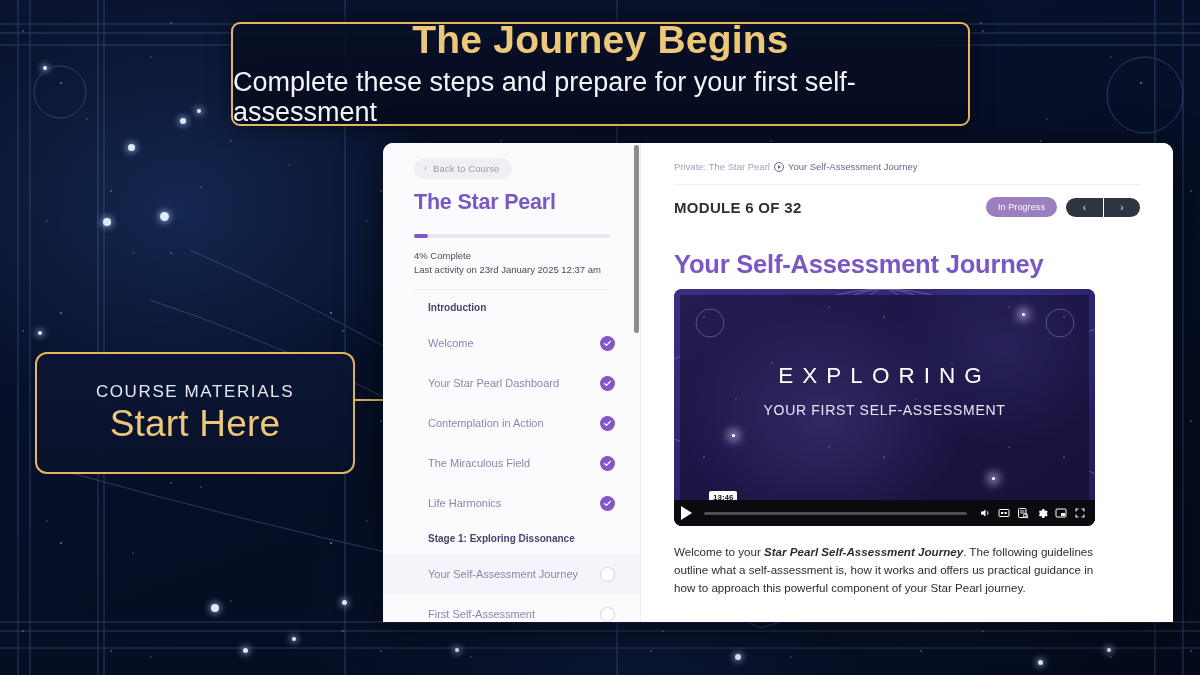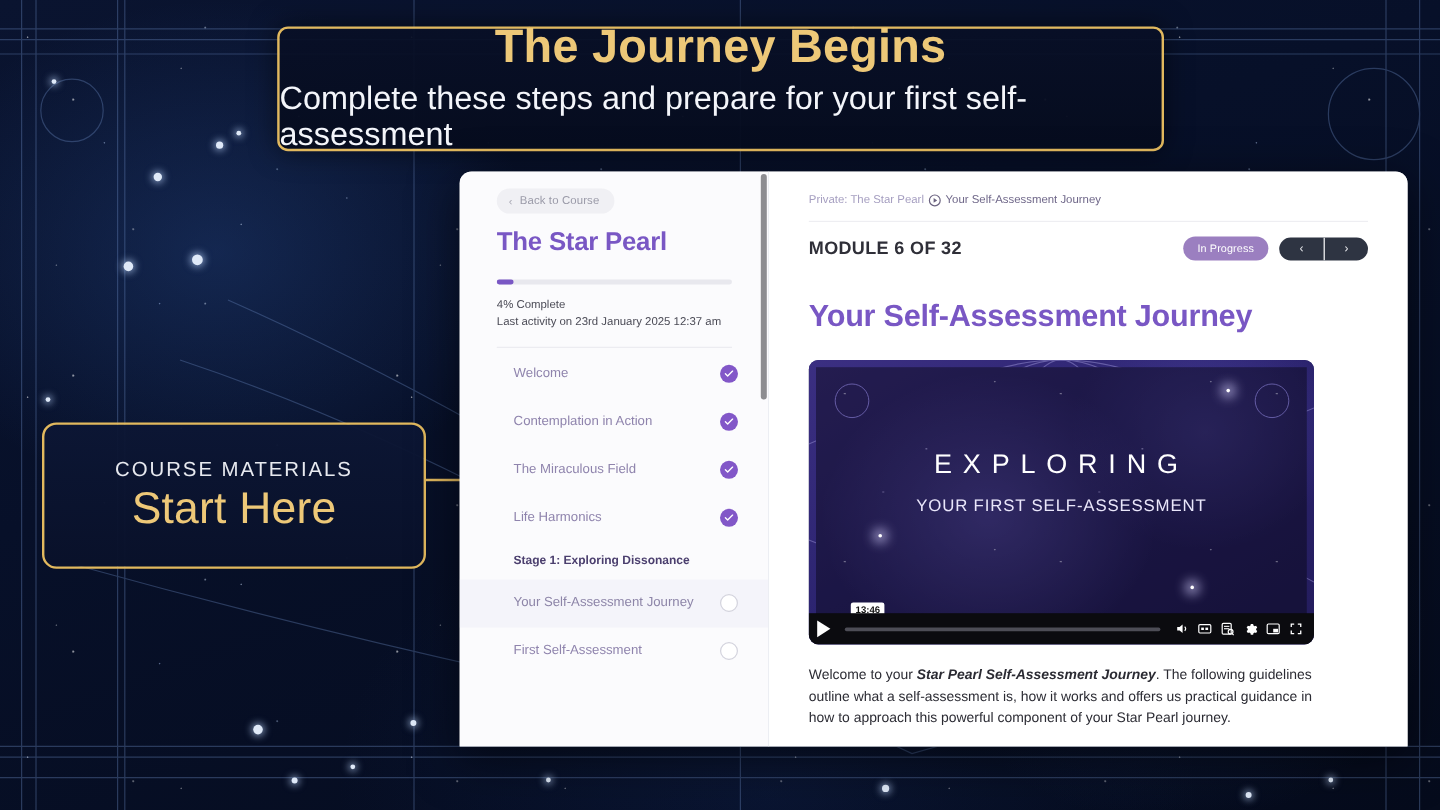--- a/index.html
+++ b/index.html
@@ -152,21 +152,21 @@
   .navbtn {
     width: 37px; height: 19px; display: flex; align-items: center; justify-content: center;
     color: #e9eaee; font-size: 10px;
   }
   .navbtn + .navbtn { border-left: 1px solid #ffffff; }
 
   .page-heading { color: #7957c4; font-size: 25.5px; font-weight: bold; margin-top: 33px; letter-spacing: -.2px; }
 
   
   .video {
-    margin-top: 21px; width: 421px; height: 237px; border-radius: 8px; overflow: hidden;
+    margin-top: 10px; width: 421px; height: 237px; border-radius: 8px; overflow: hidden;
     position: relative; background: #2a2560; padding-left: 40px;
   }
   .v-bg {
     position: absolute; inset: 0;
     background:
       radial-gradient(ellipse 200px 170px at 150px 130px, rgba(120,105,220,.45), rgba(0,0,0,0) 70%),
       radial-gradient(ellipse 160px 140px at 330px 60px, rgba(95,85,190,.40), rgba(0,0,0,0) 70%),
       linear-gradient(150deg, #3b2f82 0%, #2c2470 45%, #231c5c 100%);
   }
   .v-grid { position: absolute; inset: 0; opacity: .38; }
@@ -281,22 +281,31 @@
           <div class="progress-fill"></div>
         </div>
         <div class="meta">
           <div>4% Complete</div>
           <div>Last activity on 23rd January 2025 12:37 am</div>
         </div>
         <div class="divider"></div>
       </div>
 
       <div class="lesson-list" id="lesson-list">
+          <div class="group-label">Introduction</div>
           <div class="lesson">
             <span class="l-label">Welcome</span>
+            <span class="check">
+              <svg viewBox="0 0 24 24">
+                <path d="M20 6L9 17l-5-5" fill="none" stroke="#fff" stroke-width="3" stroke-linecap="round" stroke-linejoin="round"></path>
+              </svg>
+            </span>
+          </div>
+          <div class="lesson">
+            <span class="l-label">Your Star Pearl Dashboard</span>
             <span class="check">
               <svg viewBox="0 0 24 24">
                 <path d="M20 6L9 17l-5-5" fill="none" stroke="#fff" stroke-width="3" stroke-linecap="round" stroke-linejoin="round"></path>
               </svg>
             </span>
           </div>
           <div class="lesson">
             <span class="l-label">Contemplation in Action</span>
             <span class="check">
               <svg viewBox="0 0 24 24">

